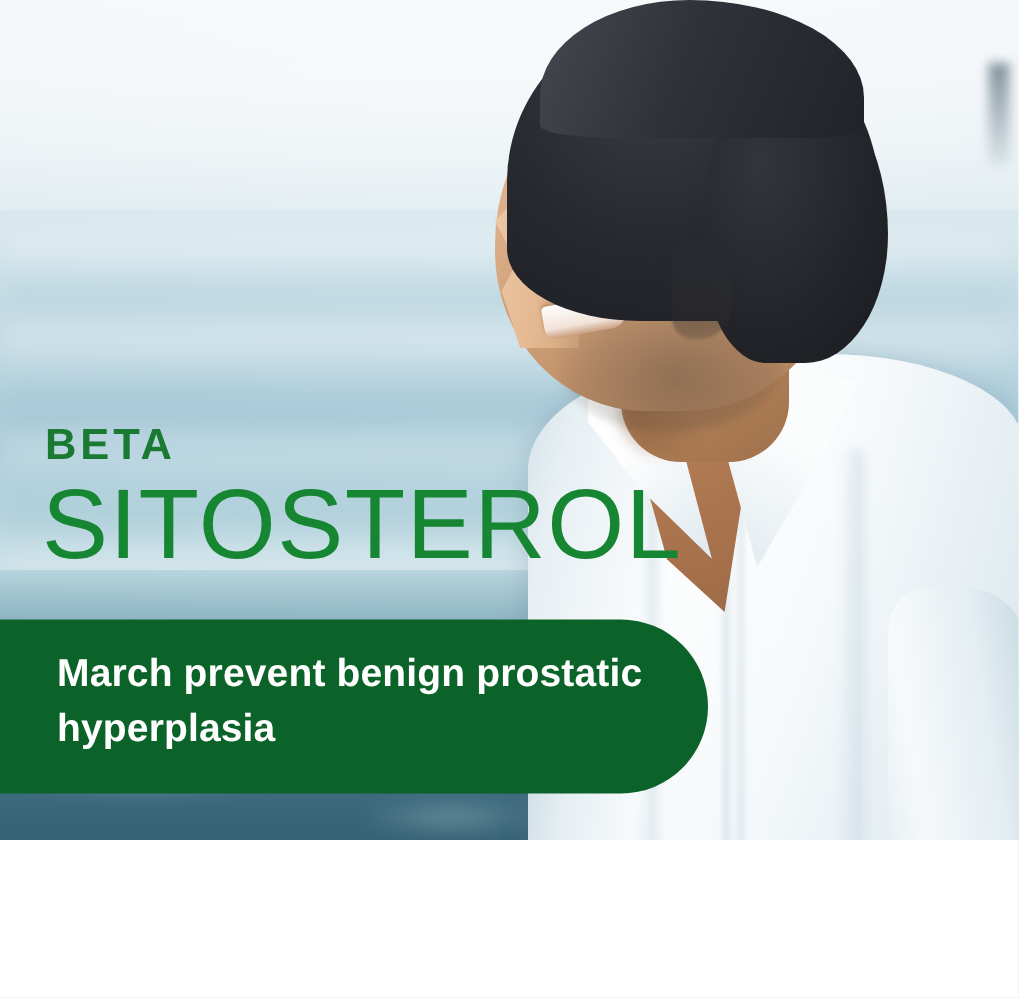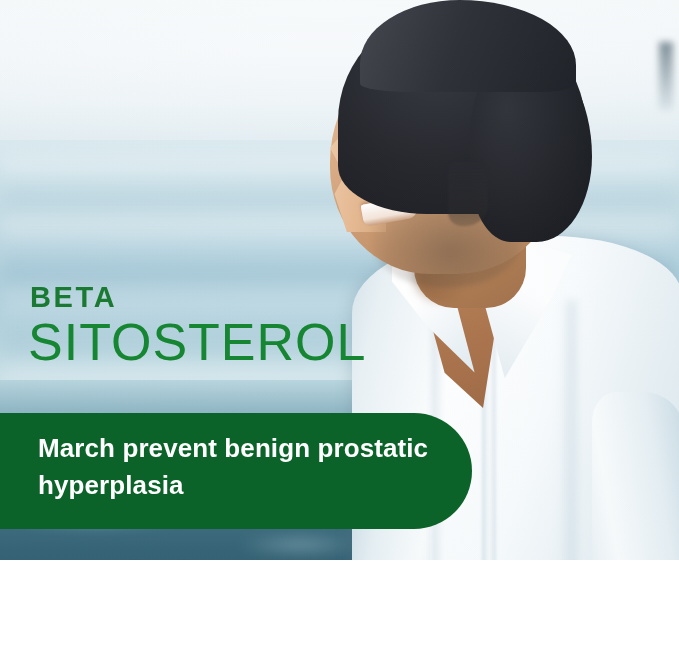--- a/index.html
+++ b/index.html
@@ -358,21 +358,21 @@
     font-weight: 700;
     letter-spacing: 2.6px;
     color: #1a7a32;
     line-height: 1;
     white-space: nowrap;
   }
 
   .wordmark {
     position: absolute;
     left: 28px; top: 316px;
-    font-size: 52px;
+    font-size: 66px;
     font-weight: 400;
     letter-spacing: 1px;
     color: #168632;
     line-height: 1;
     white-space: nowrap;
   }
 
   .pill {
     position: absolute;
     left: -20px; top: 413px;

